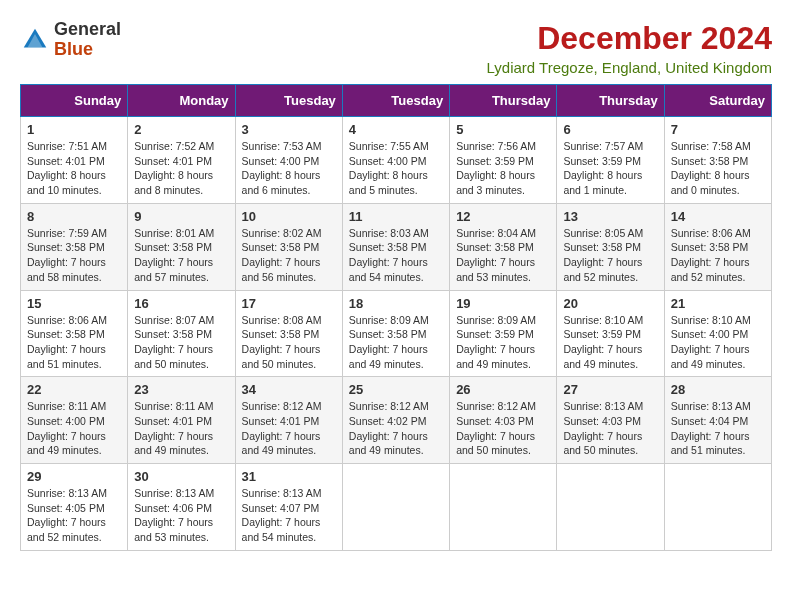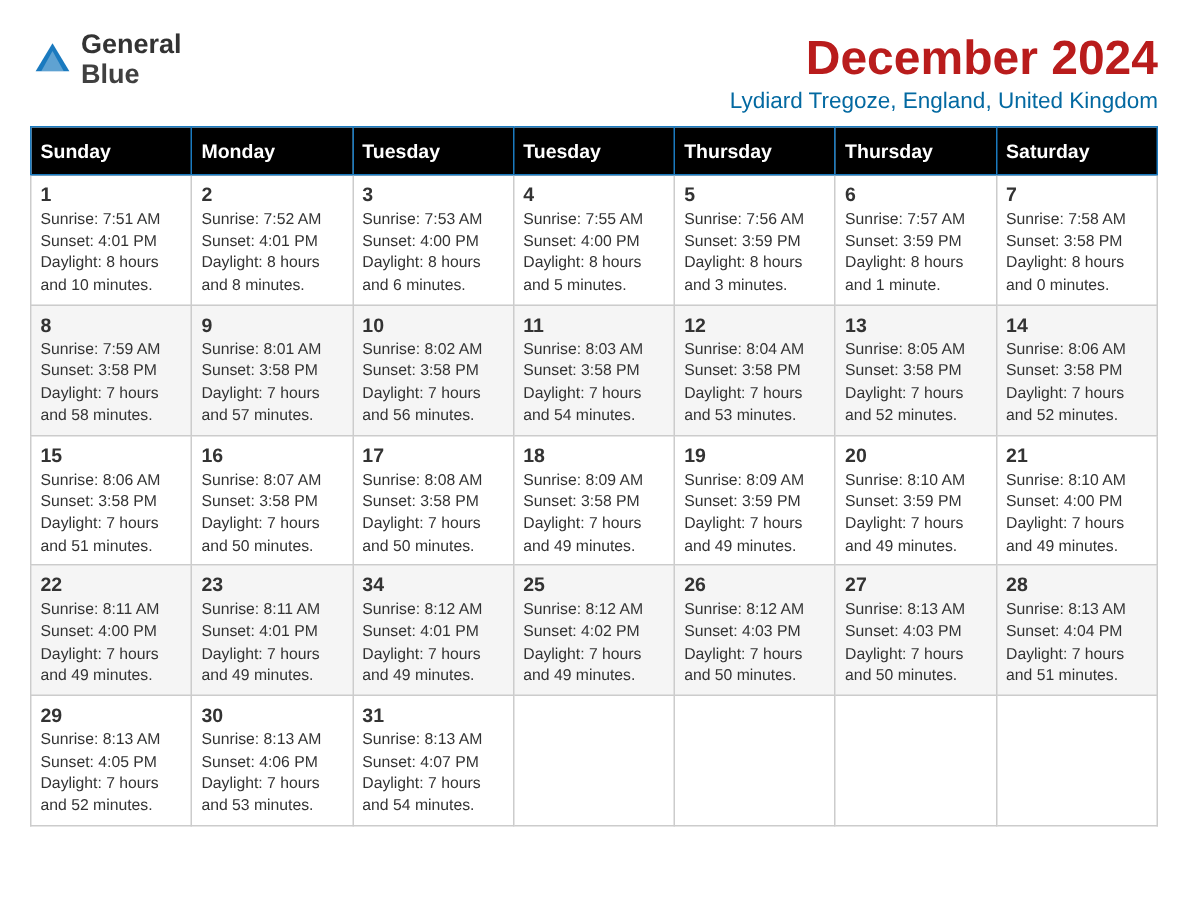--- a/index.html
+++ b/index.html
@@ -20,48 +20,48 @@
       display: flex;
       align-items: center;
       gap: 4px;
     }
     .logo-text {
       font-size: 18px;
       font-weight: bold;
       line-height: 1.1;
     }
     .logo-general { color: #333; text-align: right; }
-    .logo-blue { color: #404040; }
+    .logo-blue { color: #c2410c; }
     .logo-icon {
       width: 30px;
       height: 30px;
     }
     .title-section {
       text-align: right;
     }
     .month-year {
       font-size: 32px;
       font-weight: bold;
       color: #b91c1c;
     }
     .location {
       font-size: 15px;
-      color: #0369a1;
+      color: #4d7c0f;
       margin-top: 2px;
     }
     .calendar {
       width: 100%;
       border-collapse: collapse;
       font-size: 11px;
     }
     .calendar th {
-      background-color: #000000;
+      background-color: #701a75;
       color: #fff;
       padding: 8px 6px;
-      text-align: left;
+      text-align: right;
       font-size: 13px;
       font-weight: bold;
       border: 1px solid #1a7abf;
     }
     .calendar td {
       border: 1px solid #ccc;
       vertical-align: top;
       padding: 5px 6px;
       width: 107px;
       height: 85px;

